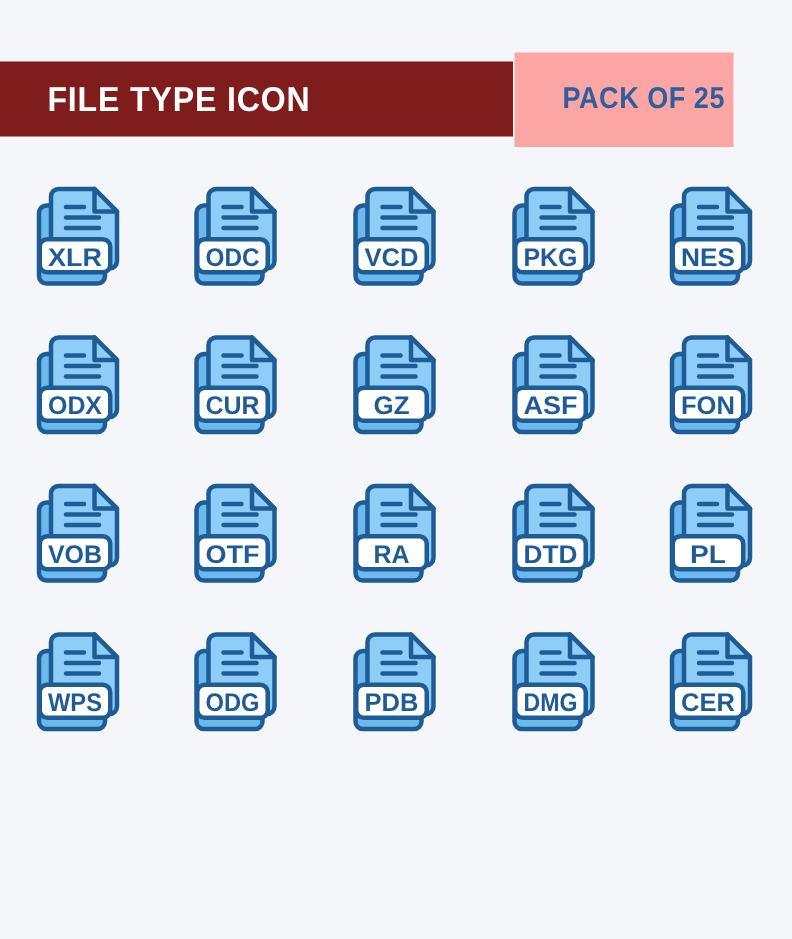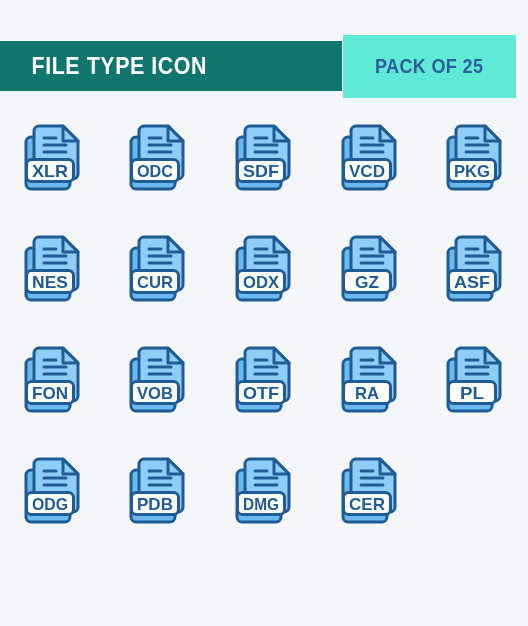--- a/index.html
+++ b/index.html
@@ -22,66 +22,66 @@
     top: 35px;
     width: 528px;
     height: 63px;
   }
   .header-title-bar {
     position: absolute;
     left: 0;
     top: 6px;
     width: 342px;
     height: 50px;
-    background: #0f766e;
+    background: #7f1d1d;
     display: flex;
     align-items: center;
   }
   .header-title {
     color: #ffffff;
     font-family: "Liberation Sans Narrow", "Liberation Sans", sans-serif;
     font-size: 23px;
     font-weight: bold;
     letter-spacing: 0.6px;
     padding-left: 34px;
     transform: scaleX(0.93);
     transform-origin: left center;
     white-space: nowrap;
   }
   .header-pack-bar {
     position: absolute;
     left: 343px;
     top: 0;
-    width: 173px;
+    width: 146px;
     height: 63px;
-    background: #5eead4;
+    background: #fca5a5;
     display: flex;
     align-items: center;
-    justify-content: center;
+    justify-content: flex-end;
   }
   .header-pack-label {
     color: #2d5e9e;
     font-family: "Liberation Sans Narrow", "Liberation Sans", sans-serif;
     font-size: 20px;
     font-weight: bold;
     letter-spacing: 0.4px;
     transform: scaleX(0.9);
     white-space: nowrap;
   }
 
   
   .grid {
     position: absolute;
     left: 0;
     top: 108px;
     width: 528px;
     display: grid;
     grid-template-columns: repeat(5, 1fr);
     grid-auto-rows: 99px;
-    row-gap: 12px;
+    row-gap: 0px;
   }
   .cell {
     display: flex;
     align-items: center;
     justify-content: center;
   }
   .file-icon {
     display: block;
   }
   .icon-ext-text {
@@ -131,32 +131,20 @@
     </div>
     <div class="cell">
       <svg class="file-icon" width="62" height="74" viewBox="0 0 62 74">
         <path d="M9 16 h34 a5 5 0 0 1 5 5 v42 a5 5 0 0 1 -5 5 h-34 a5 5 0 0 1 -5 -5 v-42 a5 5 0 0 1 5 -5 z" fill="#6bb9ef" stroke="#1f5c96" stroke-width="3" stroke-linejoin="round"></path>
         <path d="M17 5 h24 l15 15 v33 a5 5 0 0 1 -5 5 h-34 a5 5 0 0 1 -5 -5 v-43 a5 5 0 0 1 5 -5 z" fill="#8ecdf7" stroke="#1f5c96" stroke-width="3" stroke-linejoin="round"></path>
         <path d="M41 5 v15 h15 z" fill="#8ecdf7" stroke="#1f5c96" stroke-width="3" stroke-linejoin="round"></path>
         <line x1="22" x2="34" y1="17" y2="17" stroke="#1f5c96" stroke-width="3" stroke-linecap="round"></line>
         <line x1="22" x2="44" y1="24" y2="24" stroke="#1f5c96" stroke-width="3" stroke-linecap="round"></line>
         <line x1="22" x2="44" y1="31" y2="31" stroke="#1f5c96" stroke-width="3" stroke-linecap="round"></line>
         <rect x="4.5" y="38.5" width="47" height="22" rx="5" ry="5" fill="#ffffff" stroke="#1f5c96" stroke-width="3"></rect>
-        <text class="icon-ext-text" x="28" y="50.5" font-size="17" textLength="36" lengthAdjust="spacingAndGlyphs" fill="#1f5c96">SDF</text>
-      </svg>
-    </div>
-    <div class="cell">
-      <svg class="file-icon" width="62" height="74" viewBox="0 0 62 74">
-        <path d="M9 16 h34 a5 5 0 0 1 5 5 v42 a5 5 0 0 1 -5 5 h-34 a5 5 0 0 1 -5 -5 v-42 a5 5 0 0 1 5 -5 z" fill="#6bb9ef" stroke="#1f5c96" stroke-width="3" stroke-linejoin="round"></path>
-        <path d="M17 5 h24 l15 15 v33 a5 5 0 0 1 -5 5 h-34 a5 5 0 0 1 -5 -5 v-43 a5 5 0 0 1 5 -5 z" fill="#8ecdf7" stroke="#1f5c96" stroke-width="3" stroke-linejoin="round"></path>
-        <path d="M41 5 v15 h15 z" fill="#8ecdf7" stroke="#1f5c96" stroke-width="3" stroke-linejoin="round"></path>
-        <line x1="22" x2="34" y1="17" y2="17" stroke="#1f5c96" stroke-width="3" stroke-linecap="round"></line>
-        <line x1="22" x2="44" y1="24" y2="24" stroke="#1f5c96" stroke-width="3" stroke-linecap="round"></line>
-        <line x1="22" x2="44" y1="31" y2="31" stroke="#1f5c96" stroke-width="3" stroke-linecap="round"></line>
-        <rect x="4.5" y="38.5" width="47" height="22" rx="5" ry="5" fill="#ffffff" stroke="#1f5c96" stroke-width="3"></rect>
         <text class="icon-ext-text" x="28" y="50.5" font-size="17" textLength="36" lengthAdjust="spacingAndGlyphs" fill="#1f5c96">VCD</text>
       </svg>
     </div>
     <div class="cell">
       <svg class="file-icon" width="62" height="74" viewBox="0 0 62 74">
         <path d="M9 16 h34 a5 5 0 0 1 5 5 v42 a5 5 0 0 1 -5 5 h-34 a5 5 0 0 1 -5 -5 v-42 a5 5 0 0 1 5 -5 z" fill="#6bb9ef" stroke="#1f5c96" stroke-width="3" stroke-linejoin="round"></path>
         <path d="M17 5 h24 l15 15 v33 a5 5 0 0 1 -5 5 h-34 a5 5 0 0 1 -5 -5 v-43 a5 5 0 0 1 5 -5 z" fill="#8ecdf7" stroke="#1f5c96" stroke-width="3" stroke-linejoin="round"></path>
         <path d="M41 5 v15 h15 z" fill="#8ecdf7" stroke="#1f5c96" stroke-width="3" stroke-linejoin="round"></path>
         <line x1="22" x2="34" y1="17" y2="17" stroke="#1f5c96" stroke-width="3" stroke-linecap="round"></line>
         <line x1="22" x2="44" y1="24" y2="24" stroke="#1f5c96" stroke-width="3" stroke-linecap="round"></line>
@@ -179,44 +167,44 @@
     </div>
     <div class="cell">
       <svg class="file-icon" width="62" height="74" viewBox="0 0 62 74">
         <path d="M9 16 h34 a5 5 0 0 1 5 5 v42 a5 5 0 0 1 -5 5 h-34 a5 5 0 0 1 -5 -5 v-42 a5 5 0 0 1 5 -5 z" fill="#6bb9ef" stroke="#1f5c96" stroke-width="3" stroke-linejoin="round"></path>
         <path d="M17 5 h24 l15 15 v33 a5 5 0 0 1 -5 5 h-34 a5 5 0 0 1 -5 -5 v-43 a5 5 0 0 1 5 -5 z" fill="#8ecdf7" stroke="#1f5c96" stroke-width="3" stroke-linejoin="round"></path>
         <path d="M41 5 v15 h15 z" fill="#8ecdf7" stroke="#1f5c96" stroke-width="3" stroke-linejoin="round"></path>
         <line x1="22" x2="34" y1="17" y2="17" stroke="#1f5c96" stroke-width="3" stroke-linecap="round"></line>
         <line x1="22" x2="44" y1="24" y2="24" stroke="#1f5c96" stroke-width="3" stroke-linecap="round"></line>
         <line x1="22" x2="44" y1="31" y2="31" stroke="#1f5c96" stroke-width="3" stroke-linecap="round"></line>
         <rect x="4.5" y="38.5" width="47" height="22" rx="5" ry="5" fill="#ffffff" stroke="#1f5c96" stroke-width="3"></rect>
+        <text class="icon-ext-text" x="28" y="50.5" font-size="17" textLength="36" lengthAdjust="spacingAndGlyphs" fill="#1f5c96">ODX</text>
+      </svg>
+    </div>
+    <div class="cell">
+      <svg class="file-icon" width="62" height="74" viewBox="0 0 62 74">
+        <path d="M9 16 h34 a5 5 0 0 1 5 5 v42 a5 5 0 0 1 -5 5 h-34 a5 5 0 0 1 -5 -5 v-42 a5 5 0 0 1 5 -5 z" fill="#6bb9ef" stroke="#1f5c96" stroke-width="3" stroke-linejoin="round"></path>
+        <path d="M17 5 h24 l15 15 v33 a5 5 0 0 1 -5 5 h-34 a5 5 0 0 1 -5 -5 v-43 a5 5 0 0 1 5 -5 z" fill="#8ecdf7" stroke="#1f5c96" stroke-width="3" stroke-linejoin="round"></path>
+        <path d="M41 5 v15 h15 z" fill="#8ecdf7" stroke="#1f5c96" stroke-width="3" stroke-linejoin="round"></path>
+        <line x1="22" x2="34" y1="17" y2="17" stroke="#1f5c96" stroke-width="3" stroke-linecap="round"></line>
+        <line x1="22" x2="44" y1="24" y2="24" stroke="#1f5c96" stroke-width="3" stroke-linecap="round"></line>
+        <line x1="22" x2="44" y1="31" y2="31" stroke="#1f5c96" stroke-width="3" stroke-linecap="round"></line>
+        <rect x="4.5" y="38.5" width="47" height="22" rx="5" ry="5" fill="#ffffff" stroke="#1f5c96" stroke-width="3"></rect>
         <text class="icon-ext-text" x="28" y="50.5" font-size="17" textLength="36" lengthAdjust="spacingAndGlyphs" fill="#1f5c96">CUR</text>
       </svg>
     </div>
     <div class="cell">
       <svg class="file-icon" width="62" height="74" viewBox="0 0 62 74">
         <path d="M9 16 h34 a5 5 0 0 1 5 5 v42 a5 5 0 0 1 -5 5 h-34 a5 5 0 0 1 -5 -5 v-42 a5 5 0 0 1 5 -5 z" fill="#6bb9ef" stroke="#1f5c96" stroke-width="3" stroke-linejoin="round"></path>
         <path d="M17 5 h24 l15 15 v33 a5 5 0 0 1 -5 5 h-34 a5 5 0 0 1 -5 -5 v-43 a5 5 0 0 1 5 -5 z" fill="#8ecdf7" stroke="#1f5c96" stroke-width="3" stroke-linejoin="round"></path>
         <path d="M41 5 v15 h15 z" fill="#8ecdf7" stroke="#1f5c96" stroke-width="3" stroke-linejoin="round"></path>
         <line x1="22" x2="34" y1="17" y2="17" stroke="#1f5c96" stroke-width="3" stroke-linecap="round"></line>
         <line x1="22" x2="44" y1="24" y2="24" stroke="#1f5c96" stroke-width="3" stroke-linecap="round"></line>
         <line x1="22" x2="44" y1="31" y2="31" stroke="#1f5c96" stroke-width="3" stroke-linecap="round"></line>
         <rect x="4.5" y="38.5" width="47" height="22" rx="5" ry="5" fill="#ffffff" stroke="#1f5c96" stroke-width="3"></rect>
-        <text class="icon-ext-text" x="28" y="50.5" font-size="17" textLength="36" lengthAdjust="spacingAndGlyphs" fill="#1f5c96">ODX</text>
-      </svg>
-    </div>
-    <div class="cell">
-      <svg class="file-icon" width="62" height="74" viewBox="0 0 62 74">
-        <path d="M9 16 h34 a5 5 0 0 1 5 5 v42 a5 5 0 0 1 -5 5 h-34 a5 5 0 0 1 -5 -5 v-42 a5 5 0 0 1 5 -5 z" fill="#6bb9ef" stroke="#1f5c96" stroke-width="3" stroke-linejoin="round"></path>
-        <path d="M17 5 h24 l15 15 v33 a5 5 0 0 1 -5 5 h-34 a5 5 0 0 1 -5 -5 v-43 a5 5 0 0 1 5 -5 z" fill="#8ecdf7" stroke="#1f5c96" stroke-width="3" stroke-linejoin="round"></path>
-        <path d="M41 5 v15 h15 z" fill="#8ecdf7" stroke="#1f5c96" stroke-width="3" stroke-linejoin="round"></path>
-        <line x1="22" x2="34" y1="17" y2="17" stroke="#1f5c96" stroke-width="3" stroke-linecap="round"></line>
-        <line x1="22" x2="44" y1="24" y2="24" stroke="#1f5c96" stroke-width="3" stroke-linecap="round"></line>
-        <line x1="22" x2="44" y1="31" y2="31" stroke="#1f5c96" stroke-width="3" stroke-linecap="round"></line>
-        <rect x="4.5" y="38.5" width="47" height="22" rx="5" ry="5" fill="#ffffff" stroke="#1f5c96" stroke-width="3"></rect>
         <text class="icon-ext-text" x="28" y="50.5" font-size="17" textLength="24" lengthAdjust="spacingAndGlyphs" fill="#1f5c96">GZ</text>
       </svg>
     </div>
     <div class="cell">
       <svg class="file-icon" width="62" height="74" viewBox="0 0 62 74">
         <path d="M9 16 h34 a5 5 0 0 1 5 5 v42 a5 5 0 0 1 -5 5 h-34 a5 5 0 0 1 -5 -5 v-42 a5 5 0 0 1 5 -5 z" fill="#6bb9ef" stroke="#1f5c96" stroke-width="3" stroke-linejoin="round"></path>
         <path d="M17 5 h24 l15 15 v33 a5 5 0 0 1 -5 5 h-34 a5 5 0 0 1 -5 -5 v-43 a5 5 0 0 1 5 -5 z" fill="#8ecdf7" stroke="#1f5c96" stroke-width="3" stroke-linejoin="round"></path>
         <path d="M41 5 v15 h15 z" fill="#8ecdf7" stroke="#1f5c96" stroke-width="3" stroke-linejoin="round"></path>
         <line x1="22" x2="34" y1="17" y2="17" stroke="#1f5c96" stroke-width="3" stroke-linecap="round"></line>
         <line x1="22" x2="44" y1="24" y2="24" stroke="#1f5c96" stroke-width="3" stroke-linecap="round"></line>
@@ -275,32 +263,56 @@
     </div>
     <div class="cell">
       <svg class="file-icon" width="62" height="74" viewBox="0 0 62 74">
         <path d="M9 16 h34 a5 5 0 0 1 5 5 v42 a5 5 0 0 1 -5 5 h-34 a5 5 0 0 1 -5 -5 v-42 a5 5 0 0 1 5 -5 z" fill="#6bb9ef" stroke="#1f5c96" stroke-width="3" stroke-linejoin="round"></path>
         <path d="M17 5 h24 l15 15 v33 a5 5 0 0 1 -5 5 h-34 a5 5 0 0 1 -5 -5 v-43 a5 5 0 0 1 5 -5 z" fill="#8ecdf7" stroke="#1f5c96" stroke-width="3" stroke-linejoin="round"></path>
         <path d="M41 5 v15 h15 z" fill="#8ecdf7" stroke="#1f5c96" stroke-width="3" stroke-linejoin="round"></path>
         <line x1="22" x2="34" y1="17" y2="17" stroke="#1f5c96" stroke-width="3" stroke-linecap="round"></line>
         <line x1="22" x2="44" y1="24" y2="24" stroke="#1f5c96" stroke-width="3" stroke-linecap="round"></line>
         <line x1="22" x2="44" y1="31" y2="31" stroke="#1f5c96" stroke-width="3" stroke-linecap="round"></line>
         <rect x="4.5" y="38.5" width="47" height="22" rx="5" ry="5" fill="#ffffff" stroke="#1f5c96" stroke-width="3"></rect>
+        <text class="icon-ext-text" x="28" y="50.5" font-size="17" textLength="36" lengthAdjust="spacingAndGlyphs" fill="#1f5c96">DTD</text>
+      </svg>
+    </div>
+    <div class="cell">
+      <svg class="file-icon" width="62" height="74" viewBox="0 0 62 74">
+        <path d="M9 16 h34 a5 5 0 0 1 5 5 v42 a5 5 0 0 1 -5 5 h-34 a5 5 0 0 1 -5 -5 v-42 a5 5 0 0 1 5 -5 z" fill="#6bb9ef" stroke="#1f5c96" stroke-width="3" stroke-linejoin="round"></path>
+        <path d="M17 5 h24 l15 15 v33 a5 5 0 0 1 -5 5 h-34 a5 5 0 0 1 -5 -5 v-43 a5 5 0 0 1 5 -5 z" fill="#8ecdf7" stroke="#1f5c96" stroke-width="3" stroke-linejoin="round"></path>
+        <path d="M41 5 v15 h15 z" fill="#8ecdf7" stroke="#1f5c96" stroke-width="3" stroke-linejoin="round"></path>
+        <line x1="22" x2="34" y1="17" y2="17" stroke="#1f5c96" stroke-width="3" stroke-linecap="round"></line>
+        <line x1="22" x2="44" y1="24" y2="24" stroke="#1f5c96" stroke-width="3" stroke-linecap="round"></line>
+        <line x1="22" x2="44" y1="31" y2="31" stroke="#1f5c96" stroke-width="3" stroke-linecap="round"></line>
+        <rect x="4.5" y="38.5" width="47" height="22" rx="5" ry="5" fill="#ffffff" stroke="#1f5c96" stroke-width="3"></rect>
         <text class="icon-ext-text" x="28" y="50.5" font-size="17" textLength="24" lengthAdjust="spacingAndGlyphs" fill="#1f5c96">PL</text>
       </svg>
     </div>
     <div class="cell">
       <svg class="file-icon" width="62" height="74" viewBox="0 0 62 74">
         <path d="M9 16 h34 a5 5 0 0 1 5 5 v42 a5 5 0 0 1 -5 5 h-34 a5 5 0 0 1 -5 -5 v-42 a5 5 0 0 1 5 -5 z" fill="#6bb9ef" stroke="#1f5c96" stroke-width="3" stroke-linejoin="round"></path>
         <path d="M17 5 h24 l15 15 v33 a5 5 0 0 1 -5 5 h-34 a5 5 0 0 1 -5 -5 v-43 a5 5 0 0 1 5 -5 z" fill="#8ecdf7" stroke="#1f5c96" stroke-width="3" stroke-linejoin="round"></path>
         <path d="M41 5 v15 h15 z" fill="#8ecdf7" stroke="#1f5c96" stroke-width="3" stroke-linejoin="round"></path>
         <line x1="22" x2="34" y1="17" y2="17" stroke="#1f5c96" stroke-width="3" stroke-linecap="round"></line>
         <line x1="22" x2="44" y1="24" y2="24" stroke="#1f5c96" stroke-width="3" stroke-linecap="round"></line>
         <line x1="22" x2="44" y1="31" y2="31" stroke="#1f5c96" stroke-width="3" stroke-linecap="round"></line>
         <rect x="4.5" y="38.5" width="47" height="22" rx="5" ry="5" fill="#ffffff" stroke="#1f5c96" stroke-width="3"></rect>
+        <text class="icon-ext-text" x="28" y="50.5" font-size="17" textLength="36" lengthAdjust="spacingAndGlyphs" fill="#1f5c96">WPS</text>
+      </svg>
+    </div>
+    <div class="cell">
+      <svg class="file-icon" width="62" height="74" viewBox="0 0 62 74">
+        <path d="M9 16 h34 a5 5 0 0 1 5 5 v42 a5 5 0 0 1 -5 5 h-34 a5 5 0 0 1 -5 -5 v-42 a5 5 0 0 1 5 -5 z" fill="#6bb9ef" stroke="#1f5c96" stroke-width="3" stroke-linejoin="round"></path>
+        <path d="M17 5 h24 l15 15 v33 a5 5 0 0 1 -5 5 h-34 a5 5 0 0 1 -5 -5 v-43 a5 5 0 0 1 5 -5 z" fill="#8ecdf7" stroke="#1f5c96" stroke-width="3" stroke-linejoin="round"></path>
+        <path d="M41 5 v15 h15 z" fill="#8ecdf7" stroke="#1f5c96" stroke-width="3" stroke-linejoin="round"></path>
+        <line x1="22" x2="34" y1="17" y2="17" stroke="#1f5c96" stroke-width="3" stroke-linecap="round"></line>
+        <line x1="22" x2="44" y1="24" y2="24" stroke="#1f5c96" stroke-width="3" stroke-linecap="round"></line>
+        <line x1="22" x2="44" y1="31" y2="31" stroke="#1f5c96" stroke-width="3" stroke-linecap="round"></line>
+        <rect x="4.5" y="38.5" width="47" height="22" rx="5" ry="5" fill="#ffffff" stroke="#1f5c96" stroke-width="3"></rect>
         <text class="icon-ext-text" x="28" y="50.5" font-size="17" textLength="36" lengthAdjust="spacingAndGlyphs" fill="#1f5c96">ODG</text>
       </svg>
     </div>
     <div class="cell">
       <svg class="file-icon" width="62" height="74" viewBox="0 0 62 74">
         <path d="M9 16 h34 a5 5 0 0 1 5 5 v42 a5 5 0 0 1 -5 5 h-34 a5 5 0 0 1 -5 -5 v-42 a5 5 0 0 1 5 -5 z" fill="#6bb9ef" stroke="#1f5c96" stroke-width="3" stroke-linejoin="round"></path>
         <path d="M17 5 h24 l15 15 v33 a5 5 0 0 1 -5 5 h-34 a5 5 0 0 1 -5 -5 v-43 a5 5 0 0 1 5 -5 z" fill="#8ecdf7" stroke="#1f5c96" stroke-width="3" stroke-linejoin="round"></path>
         <path d="M41 5 v15 h15 z" fill="#8ecdf7" stroke="#1f5c96" stroke-width="3" stroke-linejoin="round"></path>
         <line x1="22" x2="34" y1="17" y2="17" stroke="#1f5c96" stroke-width="3" stroke-linecap="round"></line>
         <line x1="22" x2="44" y1="24" y2="24" stroke="#1f5c96" stroke-width="3" stroke-linecap="round"></line>

